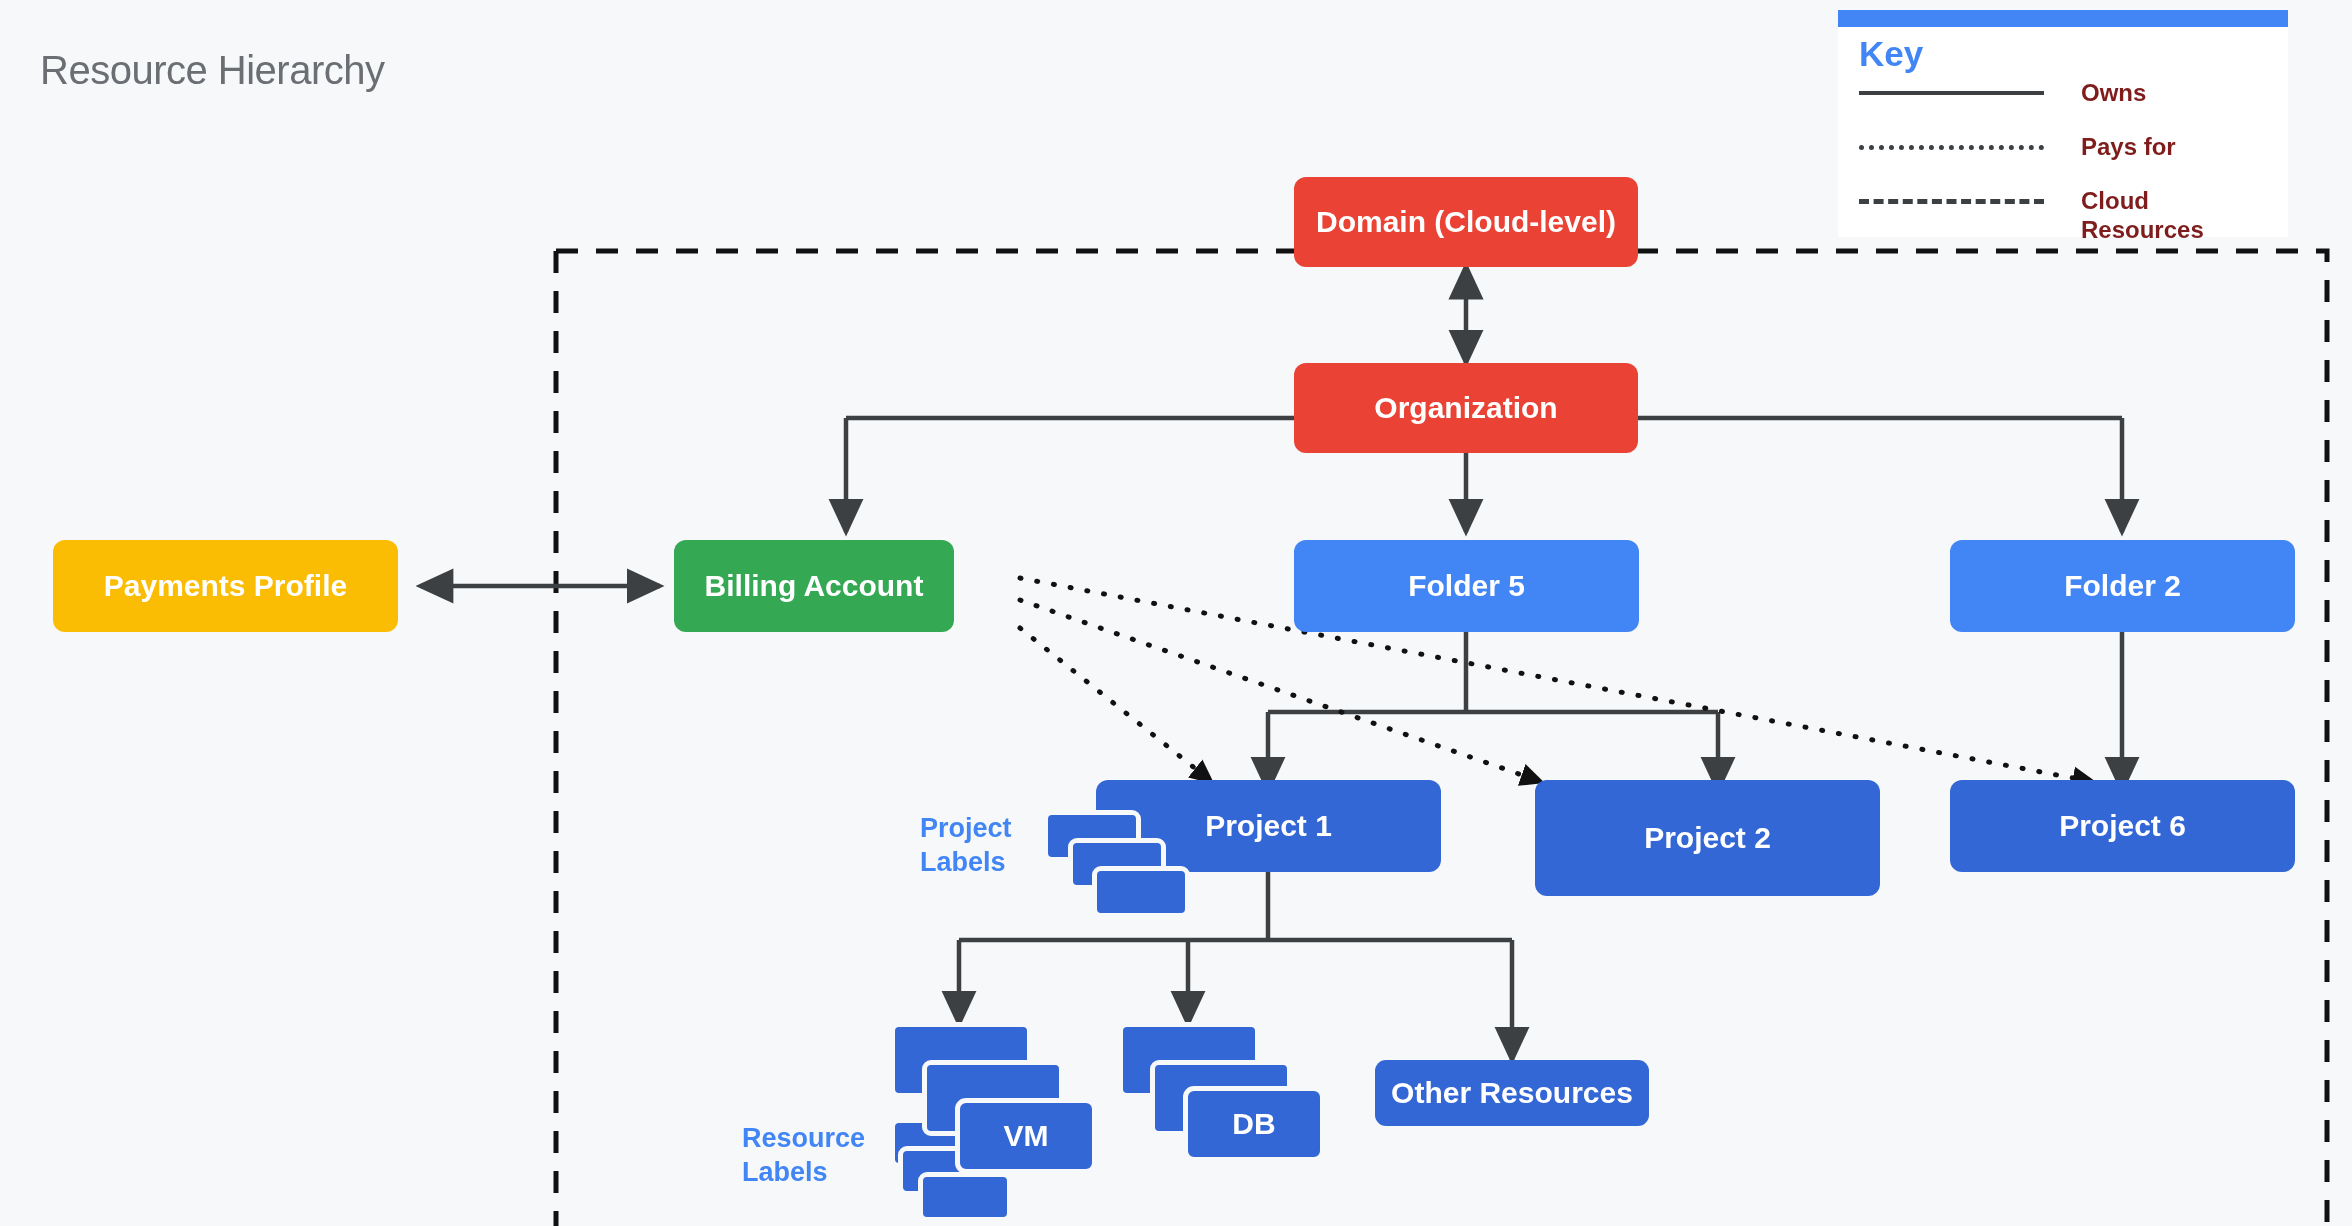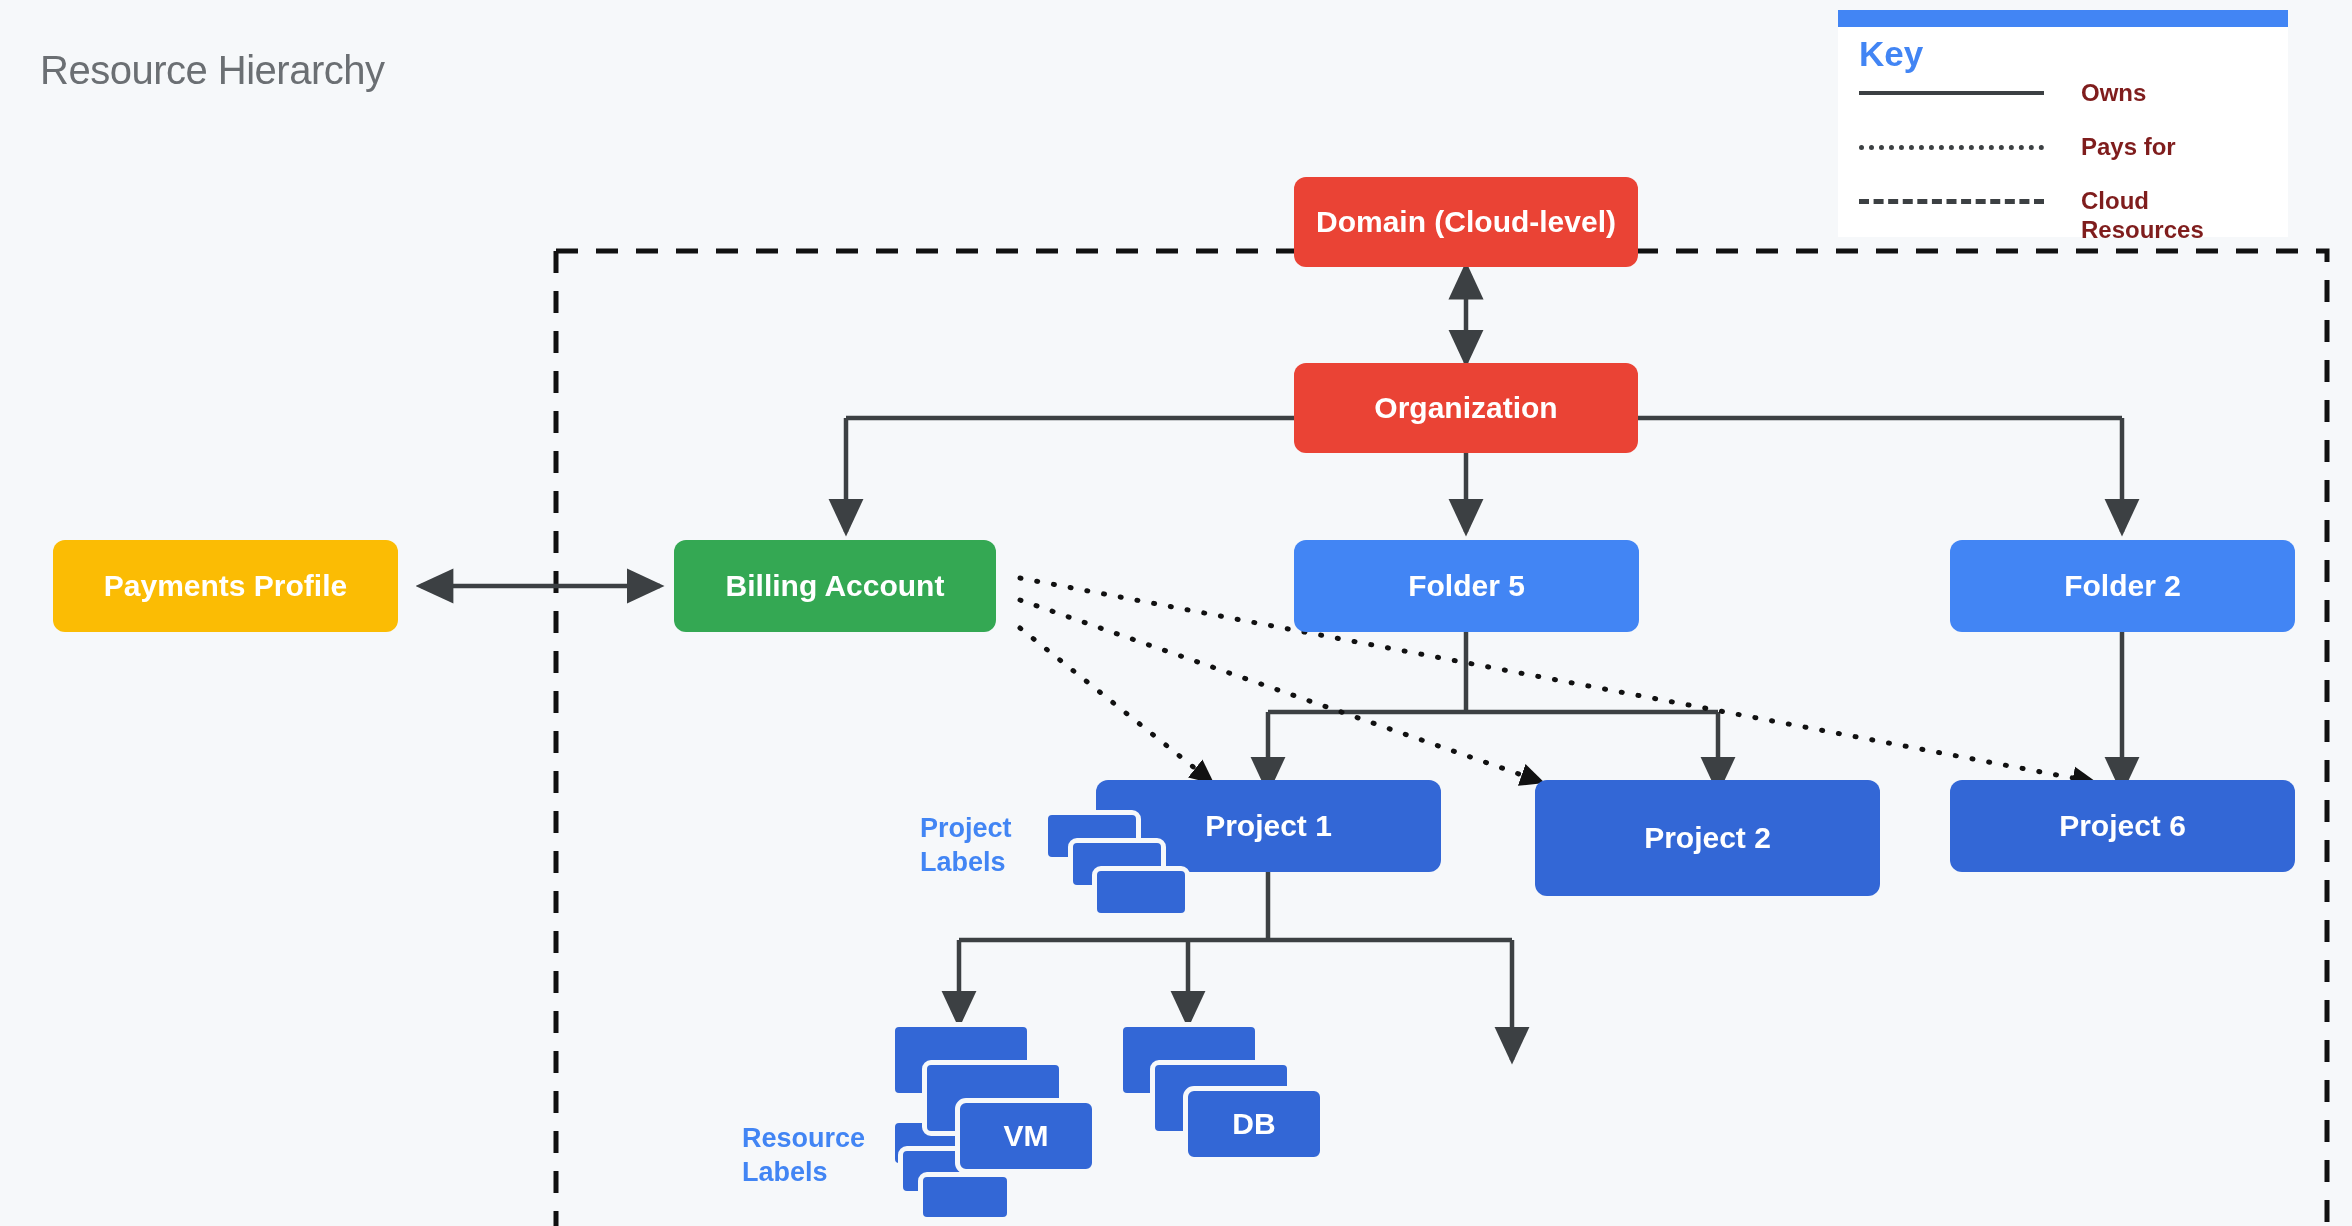--- a/index.html
+++ b/index.html
@@ -133,21 +133,21 @@
       <path d="M1020,628 L1212,782" marker-end="url(#ard)"></path>
     </g>
   </svg>
 
   <div class="node red" style="left:1294px;top:177px;width:344px;height:90px;">Domain (Cloud-level)</div>
 
   <div class="node red" style="left:1294px;top:363px;width:344px;height:90px;">Organization</div>
 
   <div class="node yellow" style="left:53px;top:540px;width:345px;height:92px;">Payments Profile</div>
 
-  <div class="node green" style="left:674px;top:540px;width:322px;height:92px;">Billing Account</div>
+  <div class="node green" style="left:674px;top:540px;width:280px;height:92px;">Billing Account</div>
 
   <div class="node lblue" style="left:1294px;top:540px;width:345px;height:92px;">Folder 5</div>
 
   <div class="node lblue" style="left:1950px;top:540px;width:345px;height:92px;">Folder 2</div>
 
   <div class="node dblue" style="left:1096px;top:780px;width:345px;height:92px;">Project 1</div>
 
   <div class="node dblue" style="left:1535px;top:780px;width:345px;height:116px;">Project 2</div>
 
   <div class="node dblue" style="left:1950px;top:780px;width:345px;height:92px;">Project 6</div>
@@ -169,20 +169,21 @@
   <div class="resbox" style="left:1183px;top:1086px;width:142px;height:76px;">DB</div>
 
   <div class="stacklabel" style="left:742px;top:1122px;width:200px;">
     <div>Resource</div>
     <div>Labels</div>
   </div>
   <div class="chip" style="left:890px;top:1118px;width:94px;height:50px;"></div>
   <div class="chip mid" style="left:898px;top:1146px;width:94px;height:50px;"></div>
   <div class="chip top" style="left:918px;top:1172px;width:94px;height:50px;"></div>
 
+  <div class="resbox" style="left:1375px;top:1060px;width:274px;height:66px;border-width:0;">Other Resources</div>
 
   <div class="keypanel">
     <div class="bar"></div>
     <div class="ktitle">Key</div>
 
     <div class="keyrow" style="top:62px;">
       <div class="sample ln-solid"></div>
       <div class="klabel">Owns</div>
     </div>
 

